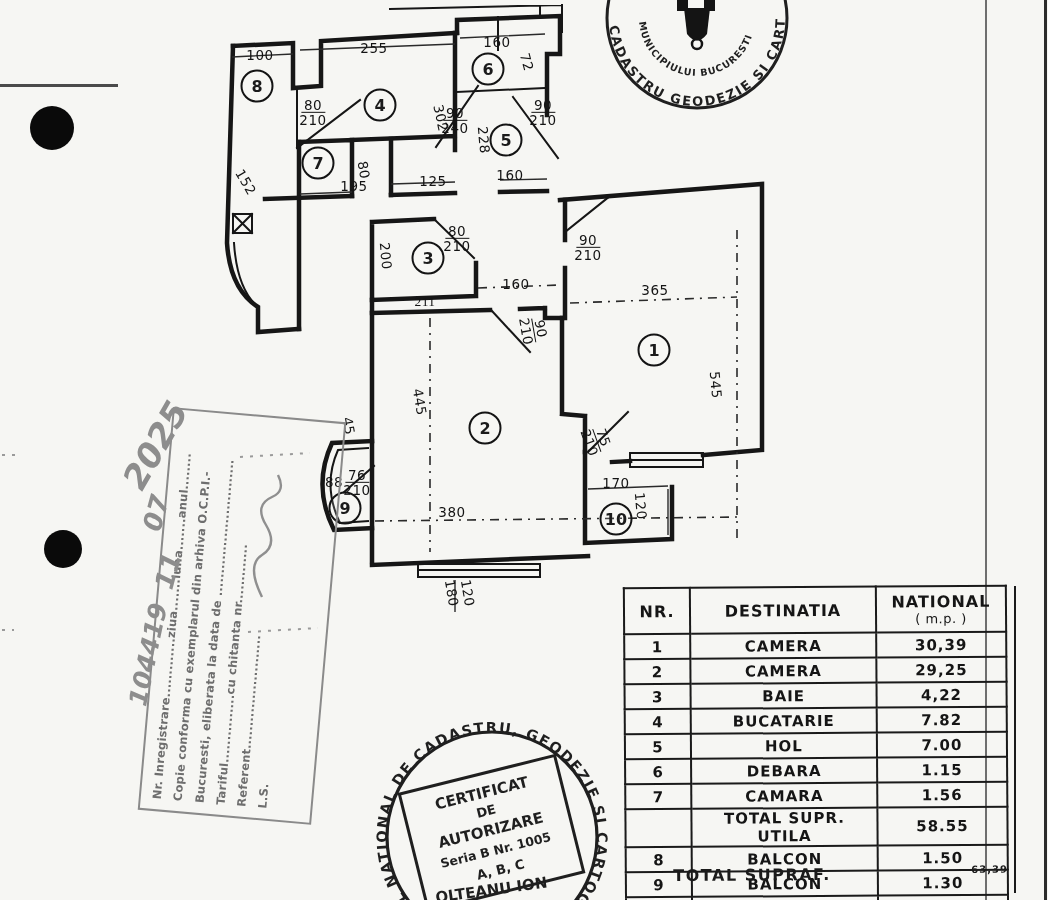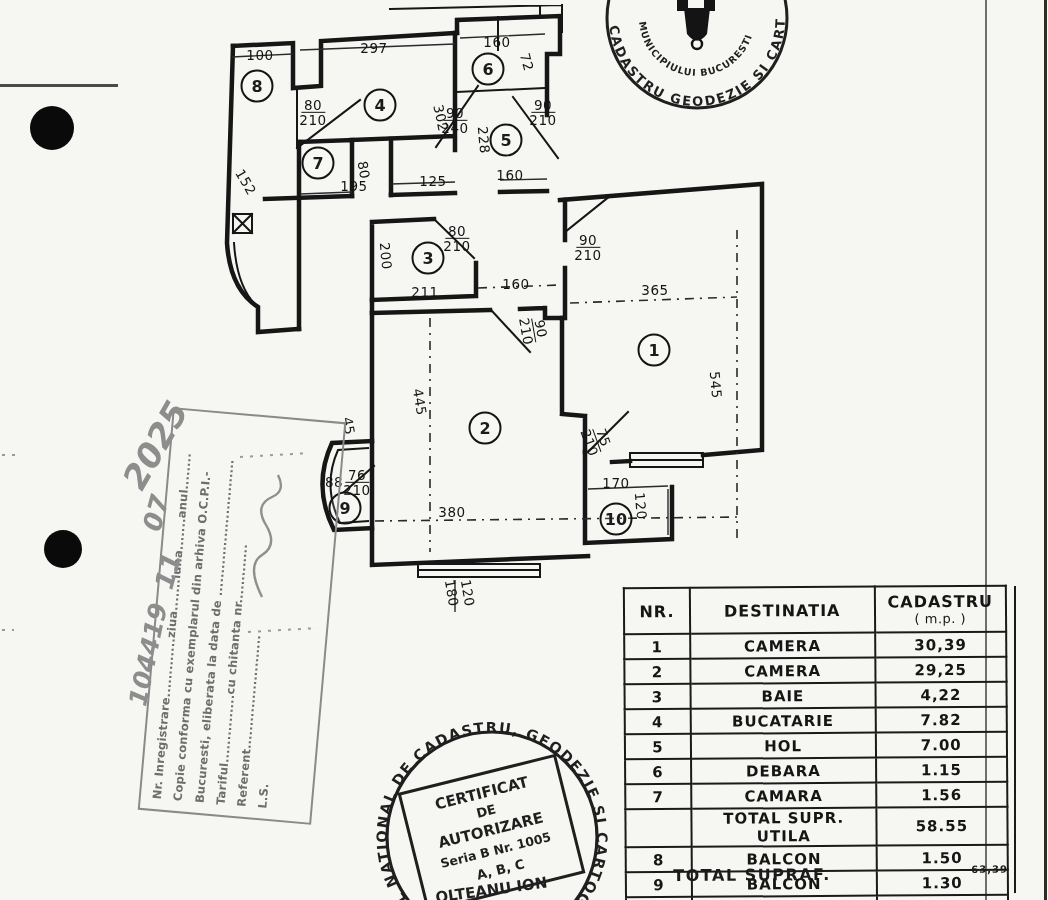--- a/index.html
+++ b/index.html
@@ -117,21 +117,21 @@
     <path class="dimline" d="M455,580 L455,612"></path>
 
     <path class="wall-thin" d="M390,9 L562,5 M562,5 L562,32 M540,7 L540,18"></path>
 
     <path class="grayline" d="M2,455 L16,455 M240,457 L310,453 M2,630 L14,630 M248,632 L318,628"></path>
     <path class="squiggle" d="M262,597 q-16,-32 0,-42 q16,-10 4,-30 q-12,-20 6,-28 q14,-6 6,-22"></path>
   </svg>
 
   <div id="dims-layer">
       <div class="dim" style="left: 260px; top: 55px;">100</div>
-      <div class="dim" style="left: 374px; top: 48px;">297</div>
+      <div class="dim" style="left: 374px; top: 48px;">255</div>
       <div class="dim" style="left: 497px; top: 42px;">160</div>
       <div class="dim" style="left: 527px; top: 62px; transform: translate(-50%, -50%) rotate(75deg);">72</div>
       <div class="dim" style="left: 246px; top: 182px; transform: translate(-50%, -50%) rotate(60deg);">152</div>
       <div class="dim" style="left: 313px; top: 112px;"><span class="frac">
           <span class="top">80</span>
           <span class="bot">210</span>
         </span></div>
       <div class="dim" style="left: 441px; top: 118px; transform: translate(-50%, -50%) rotate(78deg);">302</div>
       <div class="dim" style="left: 455px; top: 120px;"><span class="frac">
           <span class="top">90</span>
@@ -144,21 +144,21 @@
         </span></div>
       <div class="dim" style="left: 364px; top: 170px; transform: translate(-50%, -50%) rotate(80deg);">80</div>
       <div class="dim" style="left: 330px; top: 186px; margin-left: 24px;">195</div>
       <div class="dim" style="left: 433px; top: 181px;">125</div>
       <div class="dim" style="left: 510px; top: 175px;">160</div>
       <div class="dim" style="left: 457px; top: 238px;"><span class="frac">
           <span class="top">80</span>
           <span class="bot">210</span>
         </span></div>
       <div class="dim" style="left: 386px; top: 256px; transform: translate(-50%, -50%) rotate(85deg);">200</div>
-      <div class="dim" style="left: 425px; top: 292px;">211</div>
+      <div class="dim" style="left: 425px; top: 302px; font-family: Liberation Serif, serif;">211</div>
       <div class="dim" style="left: 516px; top: 284px;">160</div>
       <div class="dim" style="left: 588px; top: 247px;"><span class="frac">
           <span class="top">90</span>
           <span class="bot">210</span>
         </span></div>
       <div class="dim" style="left: 534px; top: 330px; transform: translate(-50%, -50%) rotate(80deg);"><span class="frac">
           <span class="top">90</span>
           <span class="bot">210</span>
         </span></div>
       <div class="dim" style="left: 655px; top: 290px;">365</div>
@@ -207,21 +207,21 @@
   <div class="handw" style="left:150px;top:556px;font-size:26px;transform:rotate(-75deg);">11</div>
   <div class="handw" style="left:96px;top:640px;font-size:25px;transform:rotate(-78deg);">104419</div>
 
   <div class="area-table">
     <table>
       <thead>
         <tr>
           <th class="col-nr">NR.</th>
           <th class="col-dest">DESTINATIA</th>
           <th class="col-sup">
-            <span>CADASTRU</span>
+            <span>NATIONAL</span>
             <span class="unit">( m.p. )</span>
           </th>
         </tr>
       </thead>
       <tbody id="table-body">
           <tr>
             <td>1</td>
             <td>CAMERA</td>
             <td>30,39</td>
           </tr>

